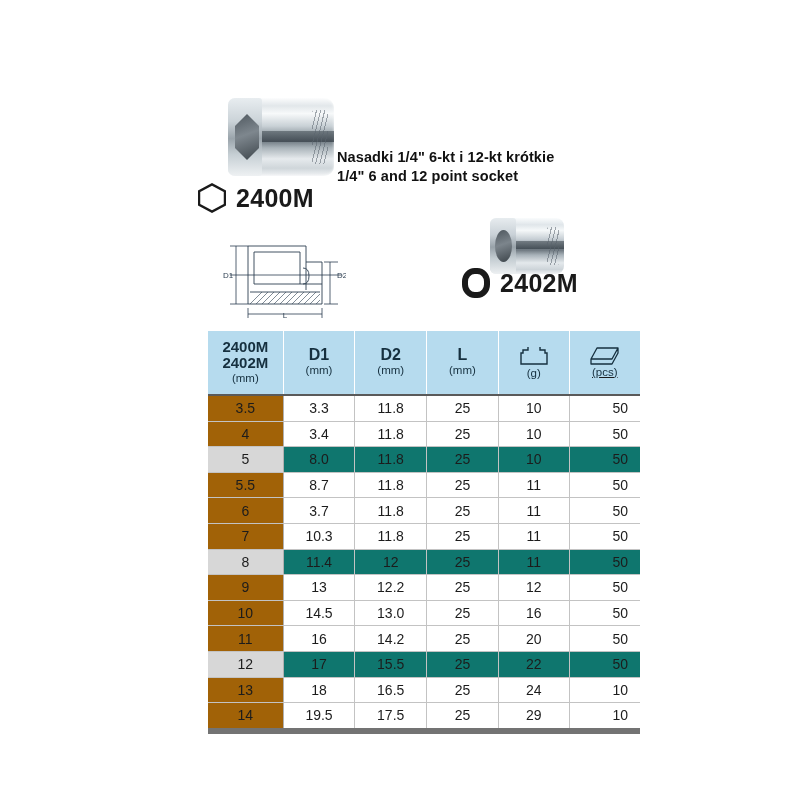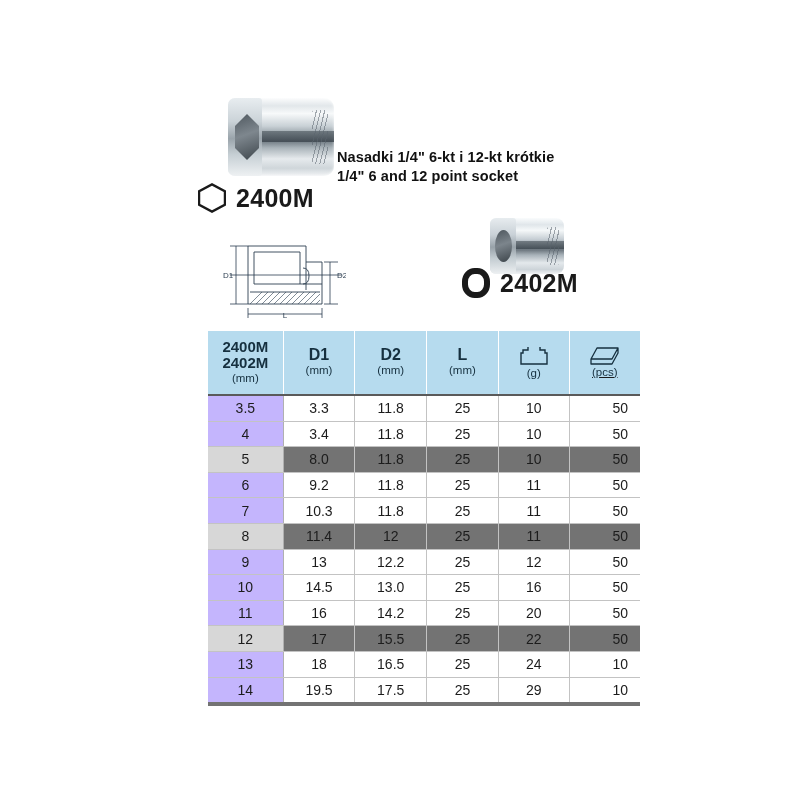--- a/index.html
+++ b/index.html
@@ -213,26 +213,26 @@
   .hdr-icon { display: block; margin: 0 auto 1px; }
 
   .spec-table tbody td {
     border-bottom: 1px solid #c3c3c3;
     border-right: 1px solid #c3c3c3;
     height: 22.6px;
     background: #ffffff;
   }
   .spec-table tbody td:last-child { border-right: none; padding-left: 32px; }
   .spec-table tbody tr:first-child td { border-top: 2px solid #5a5a5a; }
-  .spec-table tbody tr:last-child td { border-bottom: 4px solid #737373; text-align: center; }
+  .spec-table tbody tr:last-child td { border-bottom: 6px solid #737373; text-align: center; }
   .spec-table tbody td.size-cell {
-    background: #c4b5fd;
+    background: #a16207;
     border-right: 1px solid #b0b0b0;
   }
-  .spec-table tbody tr.row-highlight td { background: #737373; }
+  .spec-table tbody tr.row-highlight td { background: #0f766e; }
   .spec-table tbody tr.row-highlight td.size-cell { background: #d7d7d7; }
 </style>
 </head>
 <body>
 
 <div class="socket-big">
   <div class="body"></div>
   <div class="face"></div>
   <div class="hex"></div>
   <div class="band"></div>
@@ -365,22 +365,30 @@
       </tr>
       <tr class="row-highlight">
         <td class="size-cell">5</td>
         <td>8.0</td>
         <td>11.8</td>
         <td>25</td>
         <td>10</td>
         <td>50</td>
       </tr>
       <tr>
+        <td class="size-cell">5.5</td>
+        <td>8.7</td>
+        <td>11.8</td>
+        <td>25</td>
+        <td>11</td>
+        <td>50</td>
+      </tr>
+      <tr>
         <td class="size-cell">6</td>
-        <td>9.2</td>
+        <td>3.7</td>
         <td>11.8</td>
         <td>25</td>
         <td>11</td>
         <td>50</td>
       </tr>
       <tr>
         <td class="size-cell">7</td>
         <td>10.3</td>
         <td>11.8</td>
         <td>25</td>

